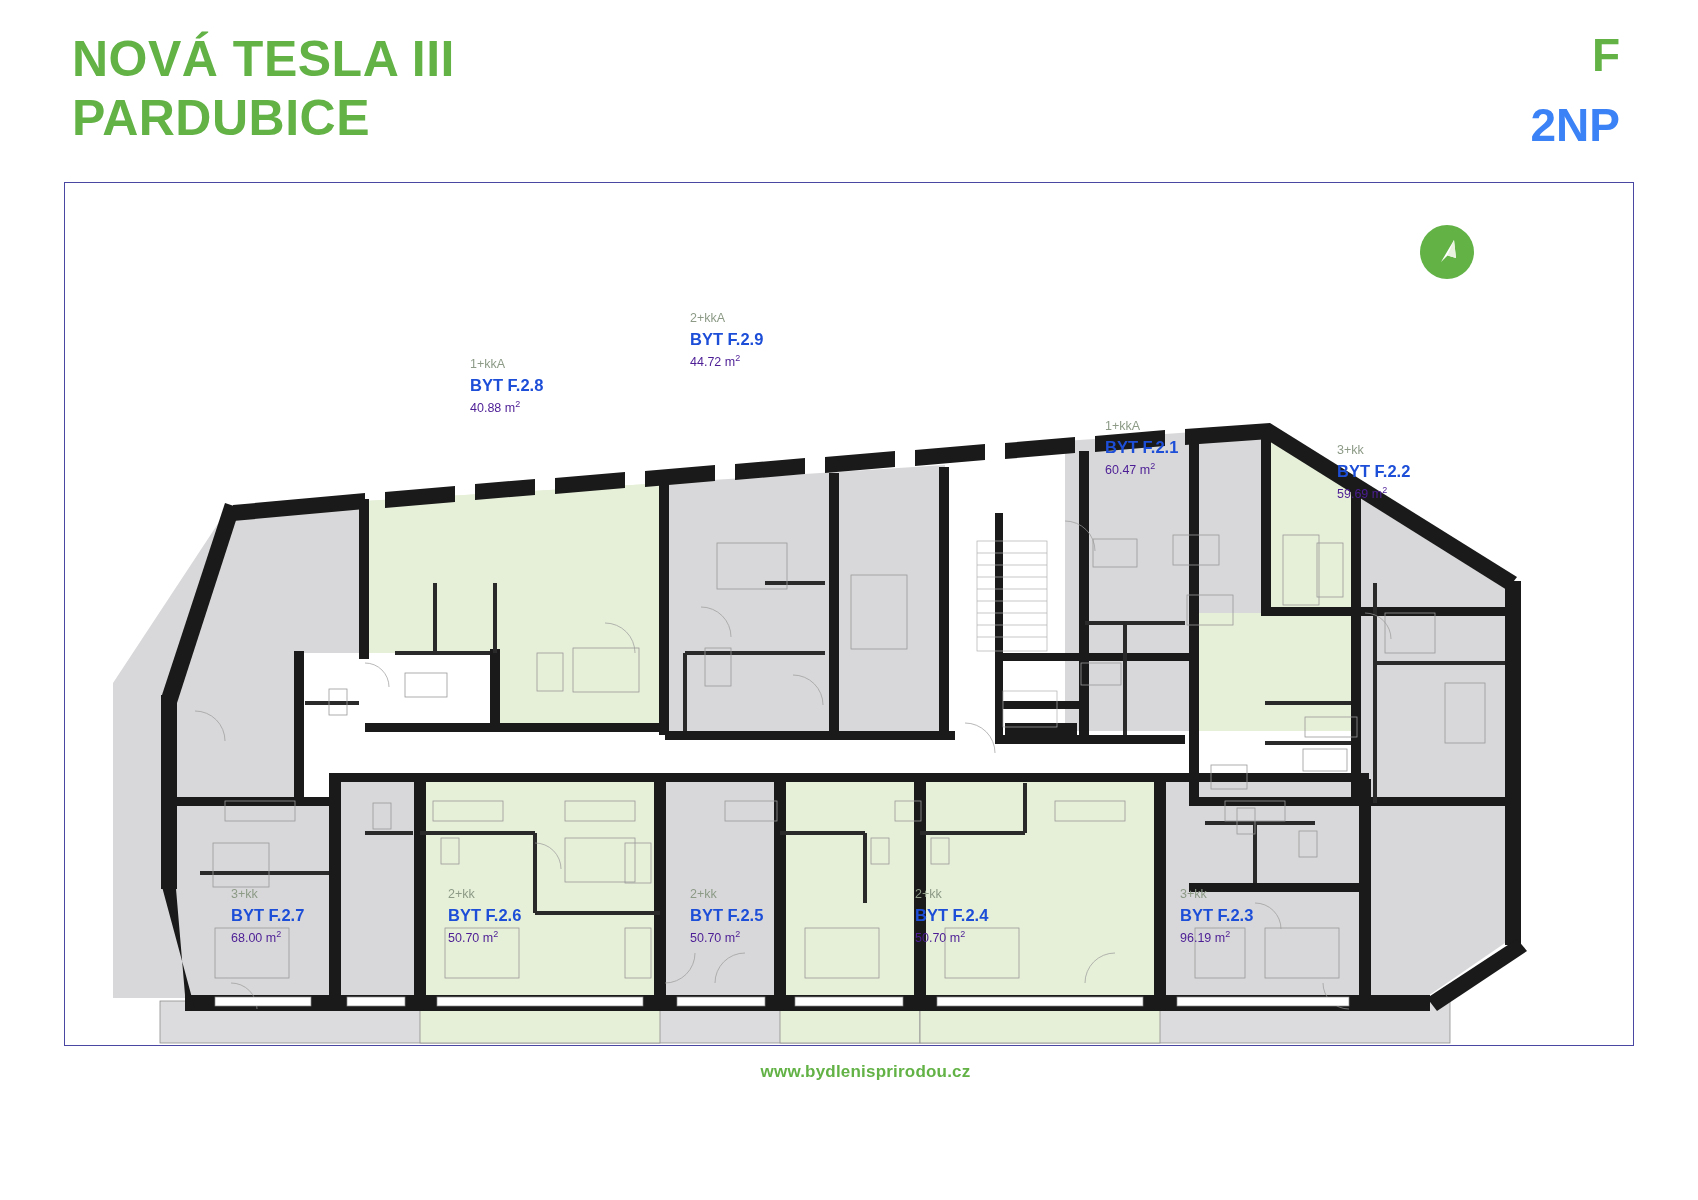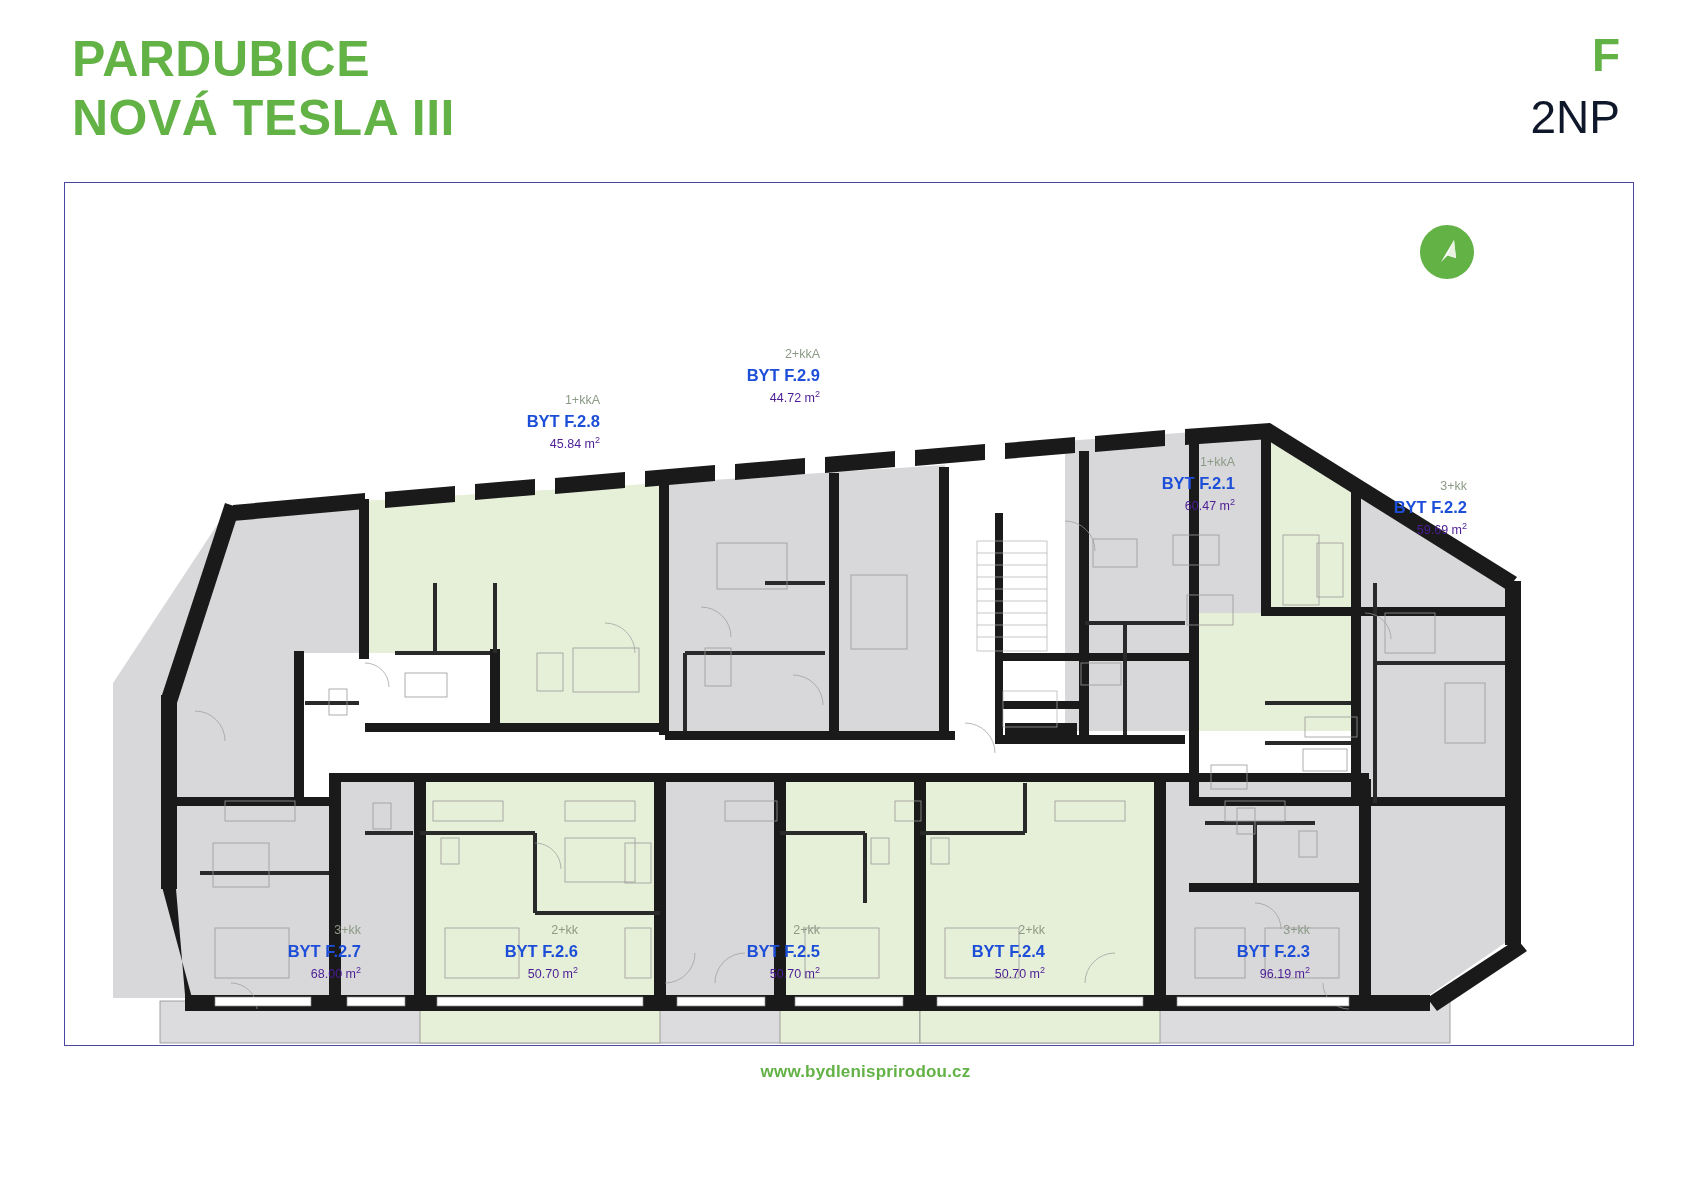--- a/index.html
+++ b/index.html
@@ -20,22 +20,22 @@
     color:#62b246; line-height:1.18; white-space:nowrap;
   }
   .section-id {
     position:absolute; right:78px; top:32px;
     text-align:right; line-height:1;
   }
   .section-letter {
     font-size:46px; font-weight:bold; color:#62b246; line-height:1;
   }
   .section-floor {
-    font-size:46px; font-weight:normal; color:#0f172a;
-    line-height:1; margin-top:16px;
+    font-size:46px; font-weight:bold; color:#3b82f6;
+    line-height:1; margin-top:24px;
   }
 
   
   .frame {
     position:absolute; left:64px; top:182px;
     width:1570px; height:864px;
     border:1px solid #4a47a3;
     background:#fff;
   }
 
@@ -52,34 +52,34 @@
   .compass {
     position:absolute; left:1355px; top:42px;
     width:54px; height:54px; border-radius:50%;
     background:#62b246;
   }
 
   
   .plan { position:absolute; left:0; top:0; width:1570px; height:864px; }
 
   
-  .apt-label { position:absolute; text-align:right; white-space:nowrap;margin-top:36px; }
+  .apt-label { position:absolute; text-align:left; white-space:nowrap; }
   .apt-type { font-size:12.5px; color:#8c9a86; line-height:1.5; }
   .apt-name { font-size:16.5px; font-weight:bold; color:#1d4ed8; line-height:1.45; }
   .apt-area { font-size:12.5px; color:#4c1d95; line-height:1.5; }
   .apt-area sup { font-size:9px; vertical-align:super; }
 </style>
 </head>
 <body>
 
 <div class="page">
 
   <div class="header">
+    <div class="title-line">NOVÁ TESLA III</div>
     <div class="title-line">PARDUBICE</div>
-    <div class="title-line">NOVÁ TESLA III</div>
   </div>
 
   <div class="section-id">
     <div class="section-letter">F</div>
     <div class="section-floor">2NP</div>
   </div>
 
   <div class="frame">
 
     <div class="compass">
@@ -354,21 +354,21 @@
 
     <div class="apt-label" style="left:166px; top:702px; width:130px;">
       <div class="apt-type">3+kk</div>
       <div class="apt-name">BYT F.2.7</div>
       <div class="apt-area"><span>68.00</span> <span>m</span><sup>2</sup></div>
     </div>
 
     <div class="apt-label" style="left:405px; top:172px; width:130px;">
       <div class="apt-type">1+kkA</div>
       <div class="apt-name">BYT F.2.8</div>
-      <div class="apt-area"><span>45.84</span> <span>m</span><sup>2</sup></div>
+      <div class="apt-area"><span>40.88</span> <span>m</span><sup>2</sup></div>
     </div>
 
     <div class="apt-label" style="left:625px; top:126px; width:130px;">
       <div class="apt-type">2+kkA</div>
       <div class="apt-name">BYT F.2.9</div>
       <div class="apt-area"><span>44.72</span> <span>m</span><sup>2</sup></div>
     </div>
 
   </div>
 

